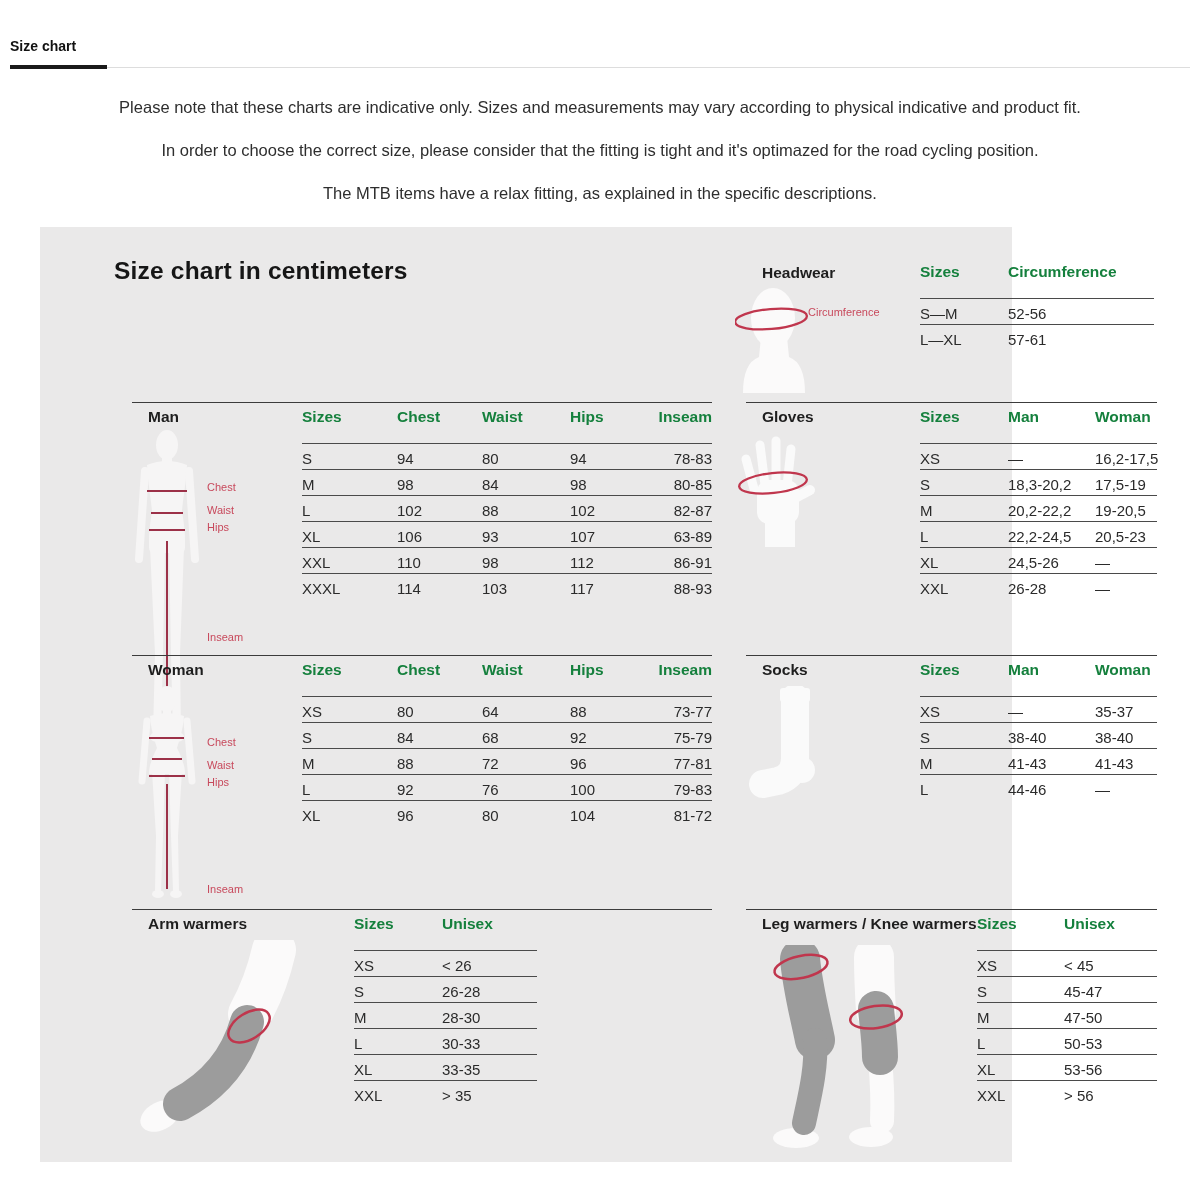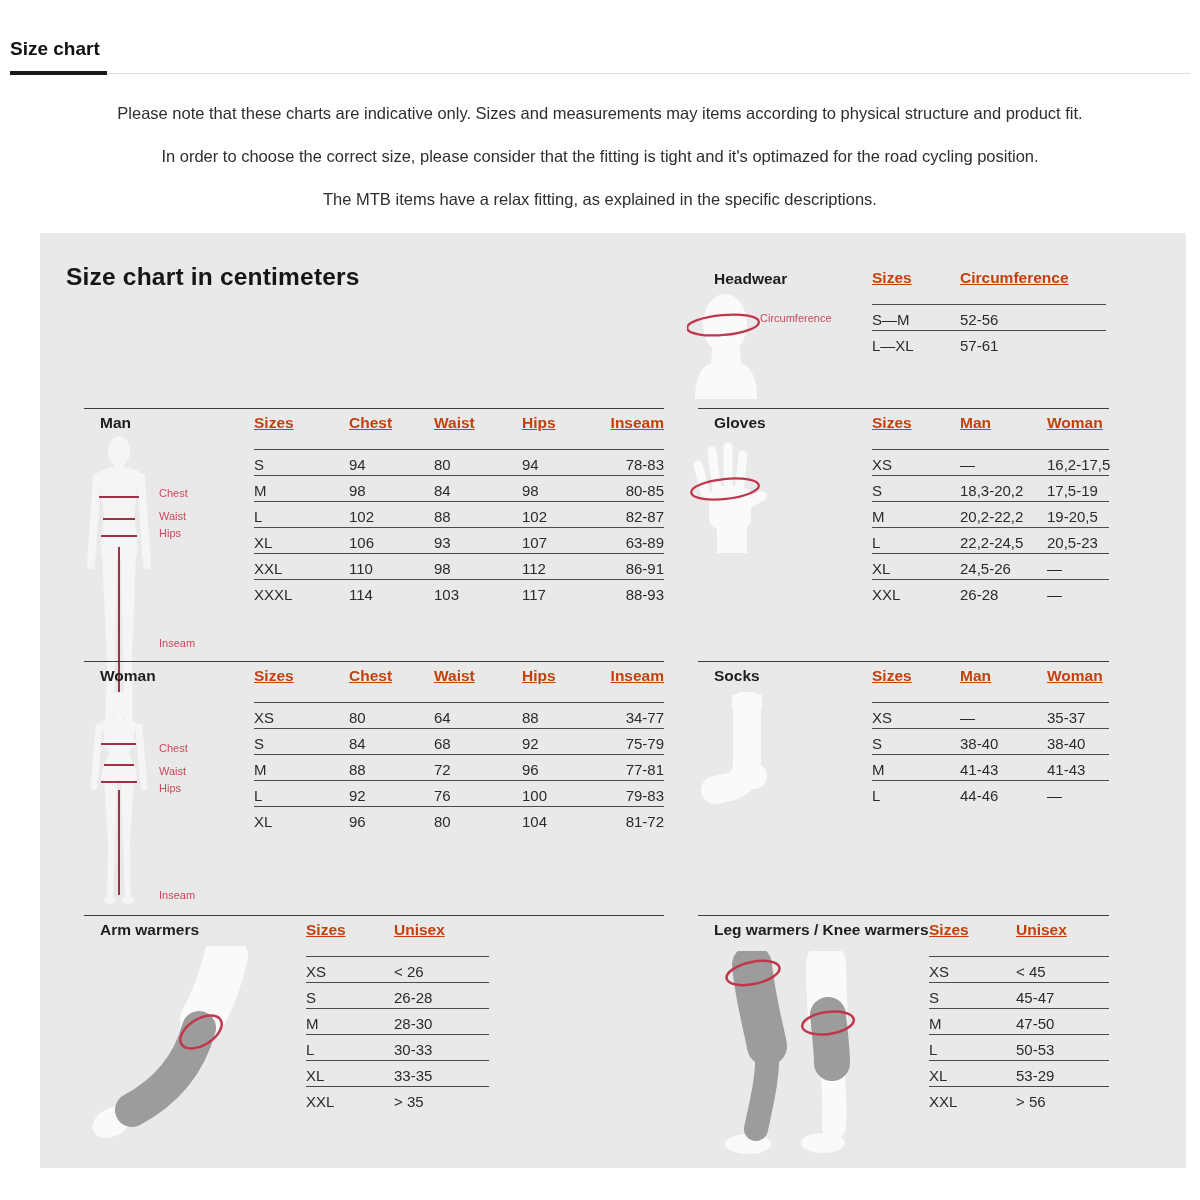--- a/index.html
+++ b/index.html
@@ -1,37 +1,37 @@
 <!DOCTYPE html>
 <html><head>
 <meta charset="utf-8">
 <style>
   * { box-sizing: border-box; }
   html, body { margin: 0; padding: 0; background: #fff; }
   body { width: 1200px; height: 1200px; font-family: "Liberation Sans", sans-serif; color: #222; overflow: hidden; }
 
   
   .header { margin: 0 10px; }
-  .header h1 { margin: 38px 0 0 0; font-size: 19px; font-weight: 700; color: #111; line-height: 1.2; }
+  .header h1 { margin: 38px 0 0 0; font-size: 14px; font-weight: 700; color: #111; line-height: 1.2; }
   .rule { margin-top: 12px; border-bottom: 1px solid #ddd; position: relative; height: 0; }
   .rule-dark { position: absolute; left: 0; top: -2px; width: 97px; height: 4px; background: #1a1a1a; }
 
   
   .notes { margin-top: 30px; text-align: center; }
   .notes p { margin: 0 0 24px 0; font-size: 16.5px; line-height: 1.15; color: #2e2e2e; }
 
   
   .panel {
-    margin: 17px 0 0 40px; width: 1146px; height: 935px;
+    margin: 17px 0 0 40px; width: 972px; height: 935px;
     background: #eae9e9; position: relative;
     display: grid;
     grid-template-columns: 580px 411px;
     grid-template-rows: 175px 253px 254px 253px;
     column-gap: 34px;
-    padding: 0 61px 0 44px;
+    padding: 0 61px 0 92px;
   }
   .cell-title h2 { margin: 30px 0 0 -18px; font-size: 24.5px; font-weight: 700; color: #161616; letter-spacing: 0.2px; }
 
   .sec { position: relative; }
   .bordered { border-top: 1.6px solid #3c3c3c; }
   .sec-label { position: absolute; left: 16px; top: 5px; font-size: 15.5px; font-weight: 700; color: #1e1e1e; white-space: nowrap; }
   .sec-headwear .sec-label { top: 37px; }
 
   .fig { position: absolute; }
   .fig-man   { left: 0;    top: 26px; }
@@ -39,21 +39,21 @@
   .fig-head  { left: -11px; top: 58px; }
   .fig-glove { left: -9px; top: 32px; }
   .fig-sock  { left: 0;    top: 30px; }
   .fig-arm   { left: 0;    top: 30px; }
   .fig-leg   { left: 24px; top: 35px; }
 
   .red-label { position: absolute; font-size: 11px; color: #c8495c; white-space: nowrap; }
 
   
   .tbl { position: absolute; top: 0; border-collapse: collapse; table-layout: fixed; }
-  .tbl th { text-align: left; font-size: 15.5px; font-weight: 700; color: #c2410c; padding: 5px 0 0 0; height: 41px; vertical-align: top; white-space: nowrap; text-decoration: underline; }
+  .tbl th { text-align: left; font-size: 15.5px; font-weight: 700; color: #15803d; padding: 5px 0 0 0; height: 41px; vertical-align: top; white-space: nowrap; }
   .tbl td { text-align: left; font-size: 15px; color: #2b2b2b; padding: 6px 0 0 0; height: 26px; vertical-align: top; white-space: nowrap; overflow: visible; }
   .tbl tbody tr { border-top: 1.6px solid #4a4a4a; }
 
   .tbl-man { left: 170px; width: 410px; }
   .tbl-man th:nth-child(1) { width: 95px; }
   .tbl-man th:nth-child(2) { width: 85px; }
   .tbl-man th:nth-child(3) { width: 88px; }
   .tbl-man th:nth-child(4) { width: 82px; }
   .tbl-man th:nth-child(5) { width: 60px; }
   .tbl-man th:last-child, .tbl-man td:last-child { text-align: right; }
@@ -77,21 +77,21 @@
 <div class="page">
 
   <header class="header">
     <h1>Size chart</h1>
     <div class="rule">
         <span class="rule-dark"></span>
       </div>
   </header>
 
   <div class="notes">
-    <p>Please note that these charts are indicative only. Sizes and measurements may items according to physical structure and product fit.</p>
+    <p>Please note that these charts are indicative only. Sizes and measurements may vary according to physical indicative and product fit.</p>
     <p>In order to choose the correct size, please consider that the fitting is tight and it's optimazed for the road cycling position.</p>
     <p>The MTB items have a relax fitting, as explained in the specific descriptions.</p>
   </div>
 
   <div class="panel">
 
     <div class="cell-title">
       <h2>Size chart in centimeters</h2>
     </div>
 
@@ -301,21 +301,21 @@
               <th>Hips</th>
               <th>Inseam</th>
             </tr>
           </thead>
           <tbody>
             <tr>
               <td>XS</td>
               <td>80</td>
               <td>64</td>
               <td>88</td>
-              <td>34-77</td>
+              <td>73-77</td>
             </tr>
             <tr>
               <td>S</td>
               <td>84</td>
               <td>68</td>
               <td>92</td>
               <td>75-79</td>
             </tr>
             <tr>
               <td>M</td>
@@ -458,21 +458,21 @@
             <tr>
               <td>M</td>
               <td>47-50</td>
             </tr>
             <tr>
               <td>L</td>
               <td>50-53</td>
             </tr>
             <tr>
               <td>XL</td>
-              <td>53-29</td>
+              <td>53-56</td>
             </tr>
             <tr>
               <td>XXL</td>
               <td>&gt; 56</td>
             </tr>
           </tbody>
         </table>
     </section>
 
   </div>

